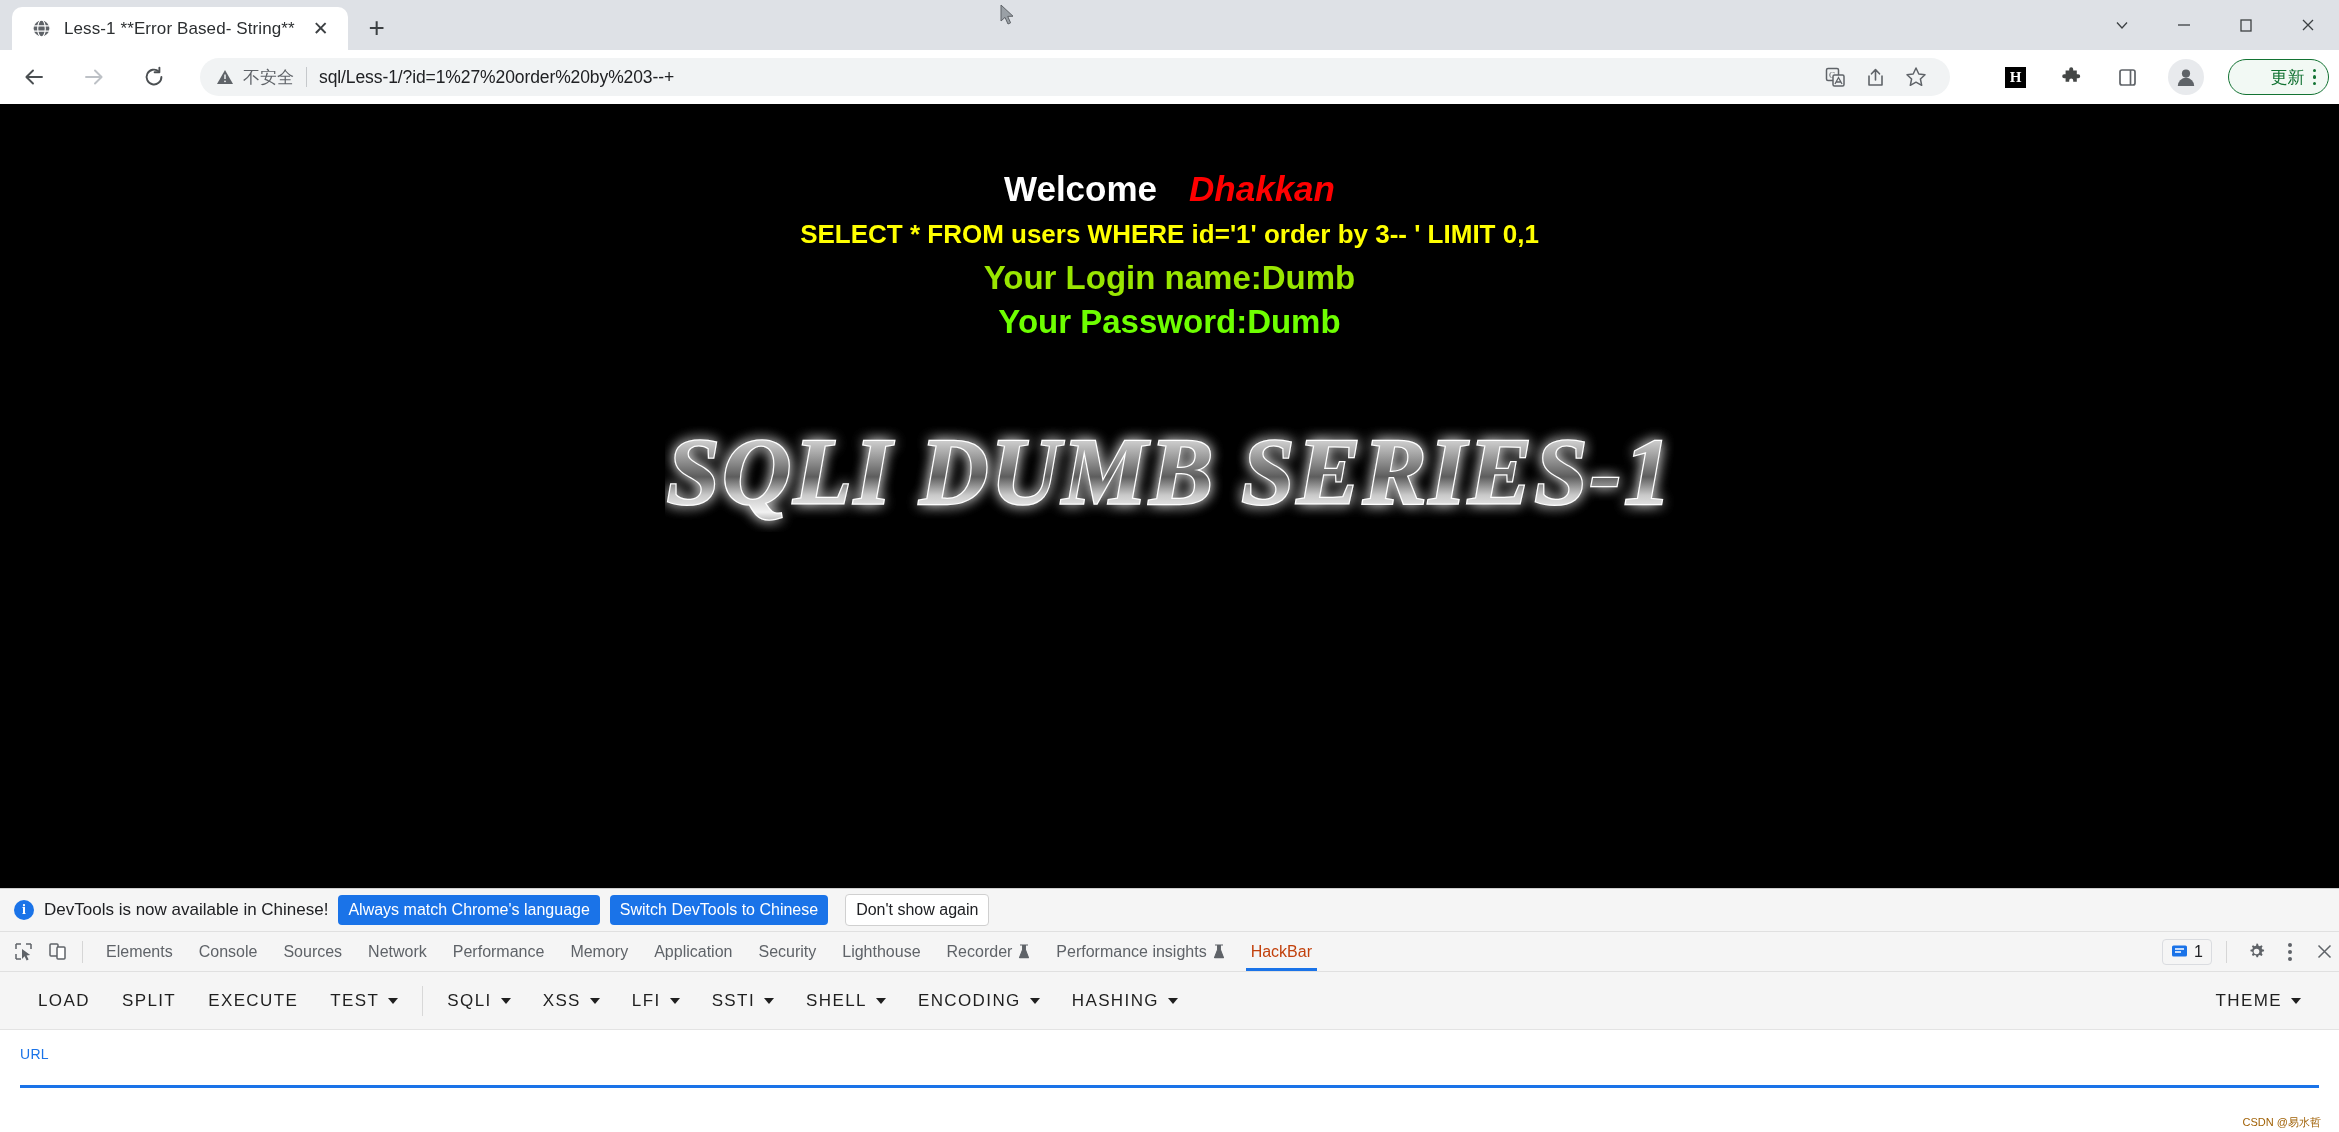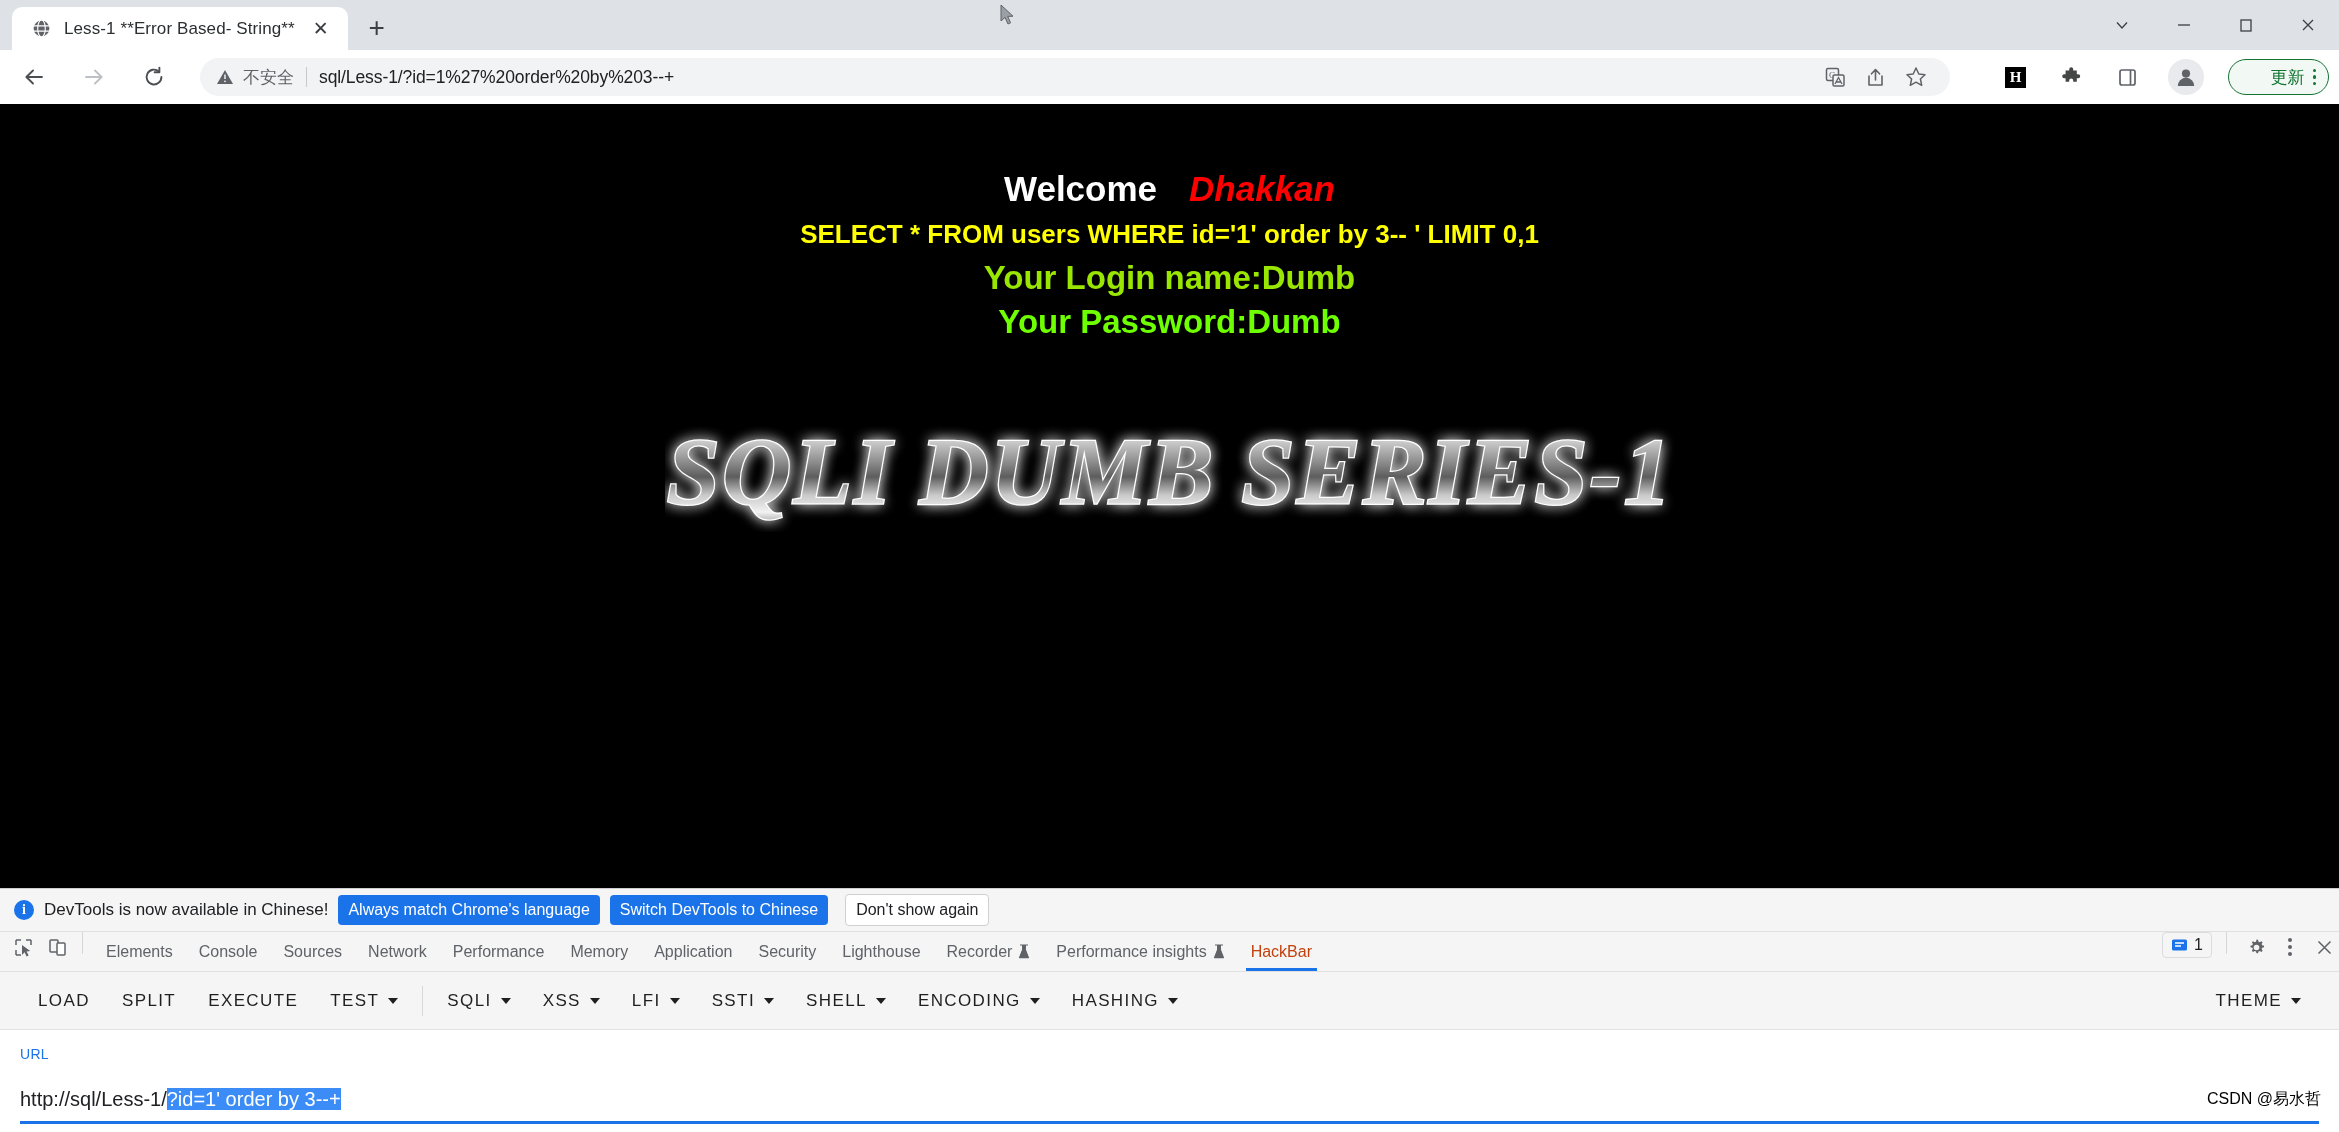--- a/index.html
+++ b/index.html
@@ -258,21 +258,21 @@
     font-size: 16px;
     padding: 6px 10px;
     white-space: nowrap;
     line-height: 1.1;
     margin-left: 7px;
   }
 
   .dt-tabbar {
     height: 40px;
     display: flex;
-    align-items: flex-start;
+    align-items: center;
     border-bottom: 1px solid #e0e0e0;
     padding-left: 4px;
     background: #f5f5f5;
   }
   .dt-toolicon {
     width: 30px; height: 30px;
     display: flex; align-items: center; justify-content: center;
     color: #5f6368;
     flex: 0 0 30px;
     margin-left: 4px;
@@ -362,23 +362,23 @@
     color: #fff;
   }
   .hb-url-underline {
     height: 3px;
     background: #1a73e8;
     margin-top: 3px;
   }
   .watermark {
     position: absolute;
     right: 18px;
-    bottom: 22px;
-    font-size: 16px;
-    color: #000000;
+    bottom: 2px;
+    font-size: 11px;
+    color: #a16207;
     white-space: nowrap;
   }
 </style>
 </head>
 <body>
 
 <div class="tabstrip">
   <div class="tab">
     <svg class="tab-favicon" viewBox="0 0 20 20">
       <circle cx="10" cy="10" r="9" fill="#5f6368"></circle>
@@ -678,17 +678,16 @@
       </div>
     <div class="hb-spacer"></div>
     <div class="hb-btn">
         <span>THEME</span>
         <span class="caret"></span>
       </div>
   </div>
 
   <div class="hb-url-area">
     <div class="hb-url-label">URL</div>
-    <div class="hb-url-input"><span>http://sql/Less-1/</span><span class="sel">?id=1' order by 3--+</span></div>
     <div class="hb-url-underline"></div>
     <div class="watermark">CSDN @易水哲</div>
   </div>
 </div>
 
 </body></html>

